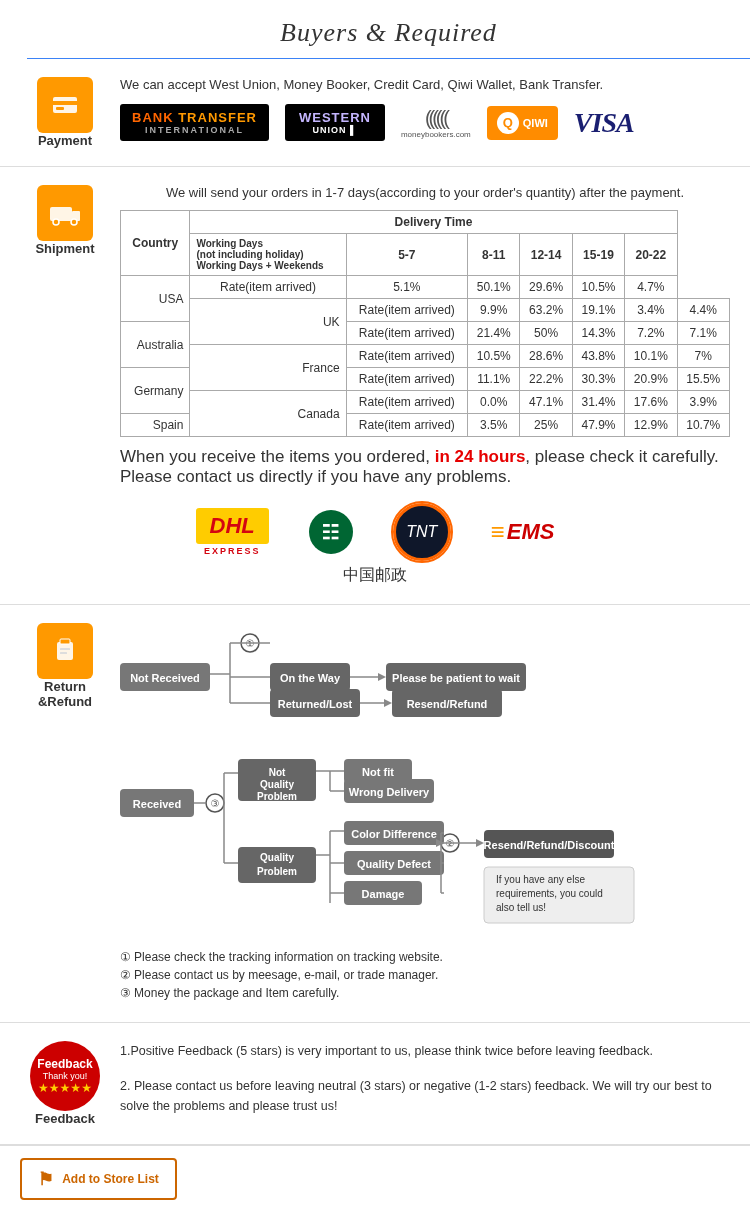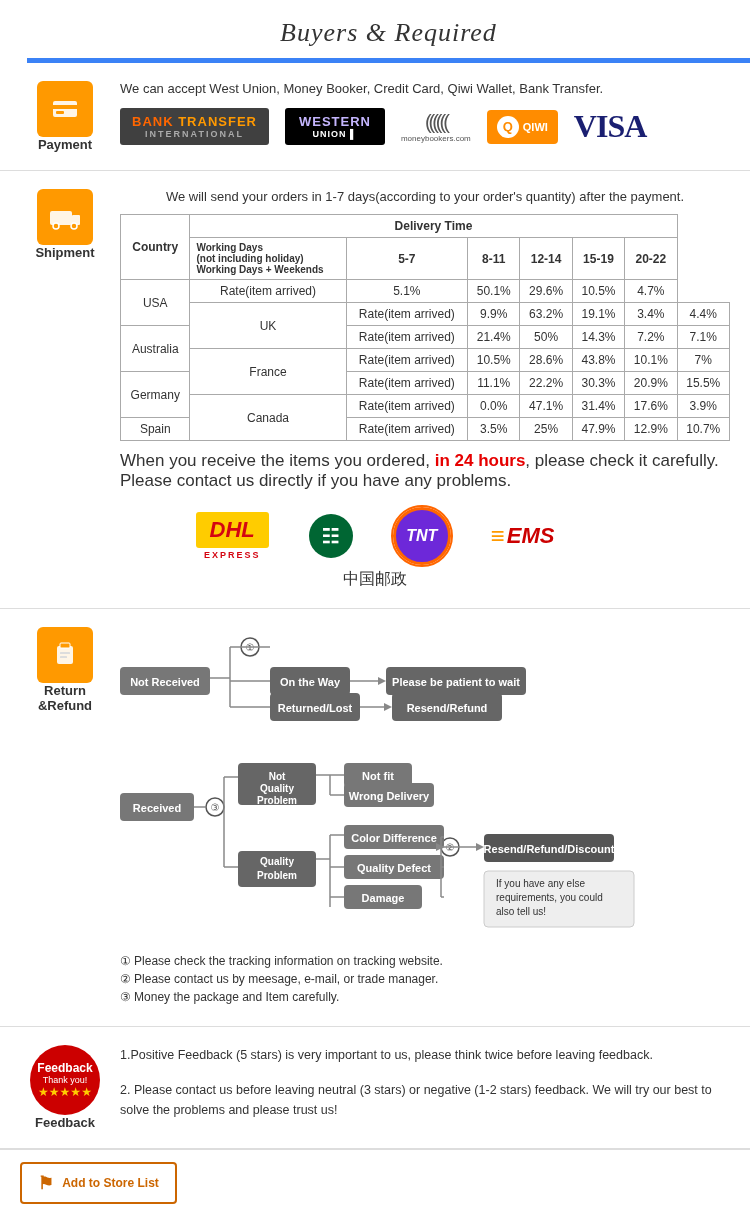--- a/index.html
+++ b/index.html
@@ -8,21 +8,21 @@
       background: #fff;
       width: 750px;
       font-size: 13px;
       color: #333;
     }
 
     
     .header {
       text-align: center;
       padding: 18px 0 10px;
-      border-bottom: 5px solid #3b82f6;
+      border-bottom: 1px solid #3b82f6;
       margin-left: 27px;
     }
     .header h1 {
       font-family: Georgia, serif;
       font-style: italic;
       font-size: 26px;
       color: #333;
       font-weight: normal;
       letter-spacing: 1px;
     }
@@ -70,21 +70,21 @@
       font-size: 13px;
       color: #333;
     }
     .payment-logos {
       display: flex;
       align-items: center;
       gap: 16px;
       flex-wrap: wrap;
     }
     .logo-bank {
-      background: #404040;
+      background: #000000;
       color: #fff;
       padding: 6px 12px;
       font-size: 11px;
       font-weight: bold;
       border-radius: 3px;
       display: flex;
       flex-direction: column;
       align-items: center;
       justify-content: center;
     }
@@ -138,23 +138,24 @@
     }
     .logo-qiwi .q-circle {
       width: 22px; height: 22px;
       background: #fff;
       border-radius: 50%;
       color: #ff8c00;
       display: flex; align-items: center; justify-content: center;
       font-size: 13px; font-weight: bold;
     }
     .logo-visa {
-      font-size: 32px;
+      font-size: 28px;
       font-weight: bold;
       color: #1a1f71;
+      font-style: italic;
       font-family: serif;
       letter-spacing: -1px;
     }
 
     
     .shipment-intro {
       text-align: center;
       margin-bottom: 10px;
       font-size: 13px;
     }
@@ -167,21 +168,21 @@
     table.delivery-table {
       width: 100%;
       border-collapse: collapse;
       font-size: 12px;
     }
     table.delivery-table th, table.delivery-table td {
       border: 1px solid #aaa;
       padding: 4px 6px;
       text-align: center;
     }
-    table.delivery-table .country-col { text-align: center; }
+    table.delivery-table .country-col { text-align: right; }
     .notice-text {
       margin-top: 10px;
       font-size: 17px;
       color: #333;
     }
     .notice-text .highlight { color: #e60000; font-weight: bold; }
 
     
     .courier-logos {
       display: flex;
@@ -402,21 +403,21 @@
       <div style="background:#FFCC00; padding:5px 14px; border-radius:3px;">
         <span style="color:#D40511; font-size:22px; font-weight:900; font-style:italic;">DHL</span>
       </div>
       <div style="color:#D40511; font-size:9px; font-weight:bold; letter-spacing:2px; margin-top:2px;">EXPRESS</div>
     </div>
 
     <div style="display:flex;flex-direction:column;align-items:center;">
       <div style="background:#006633; color:#fff; width:44px; height:44px; border-radius:50%; display:flex; align-items:center; justify-content:center; font-size:20px; font-weight:bold;">☷</div>
     </div>
 
-    <div style="background:#6d28d9; color:#fff; border-radius:50%; width:58px; height:58px; display:flex; align-items:center; justify-content:center; font-size:16px; font-weight:700; font-style:italic; border:3px solid #ff6600; outline: 2px solid #ff6600;">
+    <div style="background:#0f172a; color:#fff; border-radius:50%; width:58px; height:58px; display:flex; align-items:center; justify-content:center; font-size:16px; font-weight:400; font-style:italic; border:3px solid #ff6600; outline: 2px solid #ff6600;">
       <span>TNT</span>
     </div>
 
     <div style="display:flex;align-items:center;gap:2px;">
       <span style="color:#ff9900; font-size:24px; font-style:italic; font-weight:900;">≡</span>
       <span style="color:#cc0000; font-size:22px; font-weight:900; font-style:italic;">EMS</span>
     </div>
   </div>
   <div class="china-post" style="width:100%; text-align:center; margin-top:4px; font-size:16px;">中国邮政</div>
 </div>

